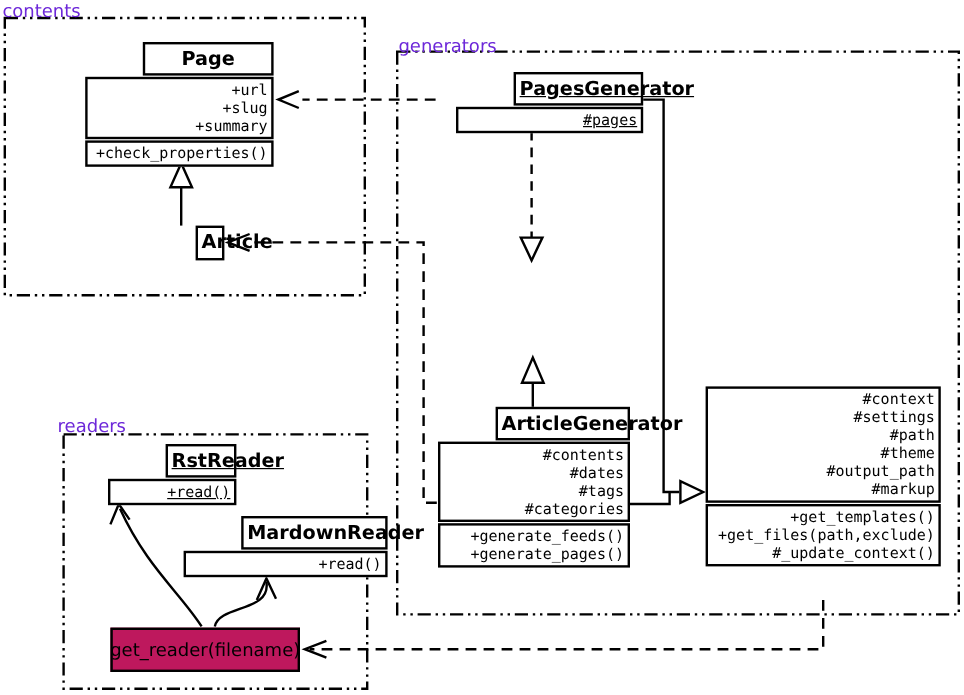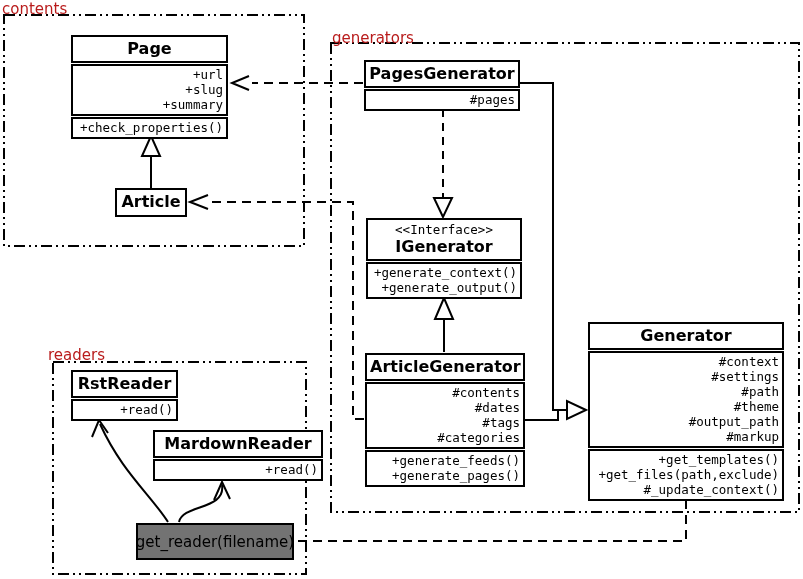--- a/index.html
+++ b/index.html
@@ -5,45 +5,45 @@
   html,body { margin:0; padding:0; background:#fff; }
   .canvas {
     position:relative; width:803px; height:579px;
     background:#fff; overflow:hidden;
     font-family:"DejaVu Sans", sans-serif;
     color:#000;
   }
   .connector-layer { position:absolute; left:0; top:0; z-index:0; }
   .pkg-label {
     position:absolute; z-index:2;
-    font:15px "DejaVu Sans", sans-serif; color:#b91c1c; white-space:nowrap;text-align:center;
+    font:15px "DejaVu Sans", sans-serif; color:#6d28d9; white-space:nowrap;text-align:center;
   }
   .uml-class { position:absolute; z-index:1; box-sizing:border-box; }
   .comp {
     box-sizing:border-box; border:2px solid #000; background:#fff;
   }
   .comp + .comp { margin-top:1px; }
   .comp-title {
     font:bold 16px "DejaVu Sans", sans-serif; line-height:20px;
-    text-align:center; padding:2px 3px; white-space:nowrap;
+    text-align:center; padding:2px 3px; white-space:nowrap;margin-left:48px;
   }
   .stereotype {
     font:12.5px "DejaVu Sans Mono", monospace; line-height:15px;
     text-align:center; white-space:nowrap;
   }
   .members { padding:1px 3px 2px; }
   .members .m {
     font:12.5px "DejaVu Sans Mono", monospace; line-height:15px;
     white-space:pre; text-align:right;
   }
   .note-box {
     position:absolute; z-index:1; box-sizing:border-box;
-    border:2px solid #000; background:#737373;
+    border:2px solid #000; background:#be185d;
     display:flex; align-items:center; justify-content:center;
-    font:15px "DejaVu Sans", sans-serif; white-space:nowrap;margin-left:44px;
+    font:15px "DejaVu Sans", sans-serif; white-space:nowrap;
   }
 </style>
 </head>
 <body>
 
 <div class="canvas">
 
   <svg class="connector-layer" width="803" height="579" viewBox="0 0 803 579">
     <g stroke="#000000" stroke-width="2" fill="none">
 
@@ -94,70 +94,59 @@
     </div>
     <div class="comp members">
       <div class="m">+check_properties()</div>
     </div>
   </div>
 
   <div class="uml-class" style="left:115px; top:188px; width:72px;">
     <div class="comp comp-title" style="padding:2px 3px 3px;">Article</div>
   </div>
 
-  <div class="uml-class" style="left:364px; top:60px; width:156px;">
+  <div class="uml-class" style="left:380px; top:60px; width:156px;text-decoration:underline;">
     <div class="comp comp-title">PagesGenerator</div>
     <div class="comp members">
       <div class="m">#pages</div>
     </div>
   </div>
 
-  <div class="uml-class" style="left:366px; top:218px; width:156px;">
-    <div class="comp" style="padding:2px 3px;">
-      <div class="stereotype">&lt;&lt;Interface&gt;&gt;</div>
-      <div class="comp-title" style="border:none; padding:0;">IGenerator</div>
-    </div>
-    <div class="comp members">
-      <div class="m">+generate_context()</div>
-      <div class="m">+generate_output()</div>
-    </div>
-  </div>
 
-  <div class="uml-class" style="left:365px; top:353px; width:160px;">
+  <div class="uml-class" style="left:365px; top:339px; width:160px;">
     <div class="comp comp-title">ArticleGenerator</div>
     <div class="comp members">
       <div class="m">#contents</div>
       <div class="m">#dates</div>
       <div class="m">#tags</div>
       <div class="m">#categories</div>
     </div>
     <div class="comp members">
       <div class="m">+generate_feeds()</div>
       <div class="m">+generate_pages()</div>
     </div>
   </div>
 
   <div class="uml-class" style="left:588px; top:322px; width:196px;">
-    <div class="comp comp-title">Generator</div>
     <div class="comp members">
       <div class="m">#context</div>
       <div class="m">#settings</div>
       <div class="m">#path</div>
       <div class="m">#theme</div>
       <div class="m">#output_path</div>
       <div class="m">#markup</div>
     </div>
     <div class="comp members">
       <div class="m">+get_templates()</div>
       <div class="m">+get_files(path,exclude)</div>
       <div class="m">#_update_context()</div>
     </div>
   </div>
 
-  <div class="uml-class" style="left:71px; top:370px; width:107px;">
+  <div class="uml-class" style="left:90px; top:370px; width:107px;text-decoration:underline;">
     <div class="comp comp-title">RstReader</div>
     <div class="comp members">
       <div class="m">+read()</div>
     </div>
   </div>
 
   <div class="uml-class" style="left:153px; top:430px; width:170px;">
     <div class="comp comp-title">MardownReader</div>
     <div class="comp members">
       <div class="m">+read()</div>

